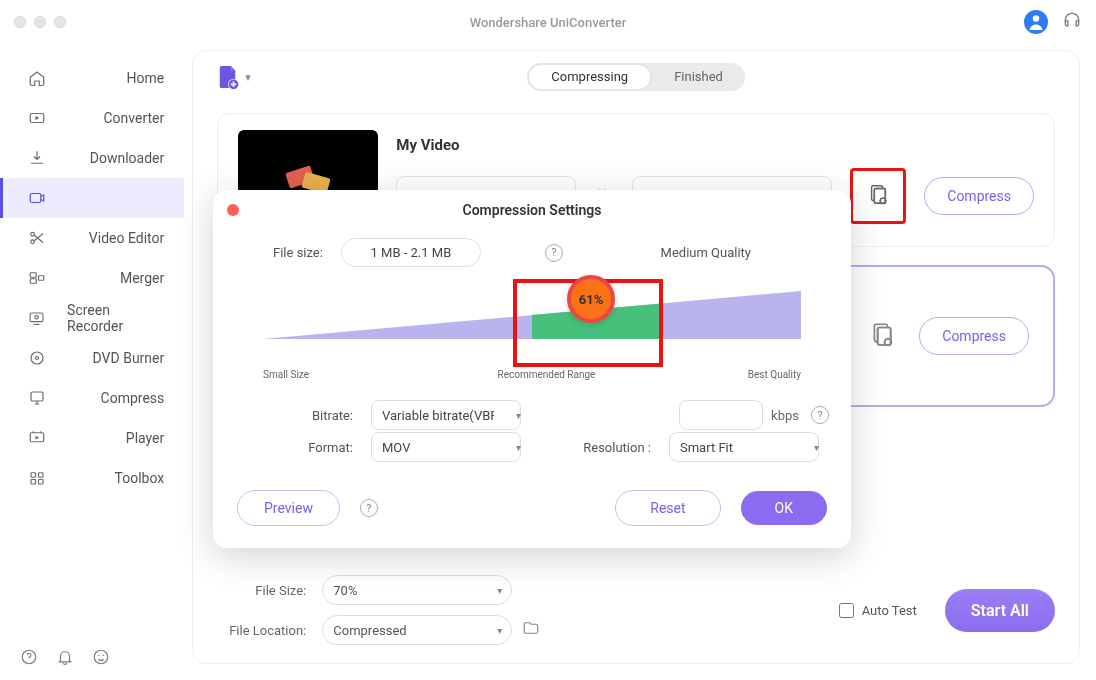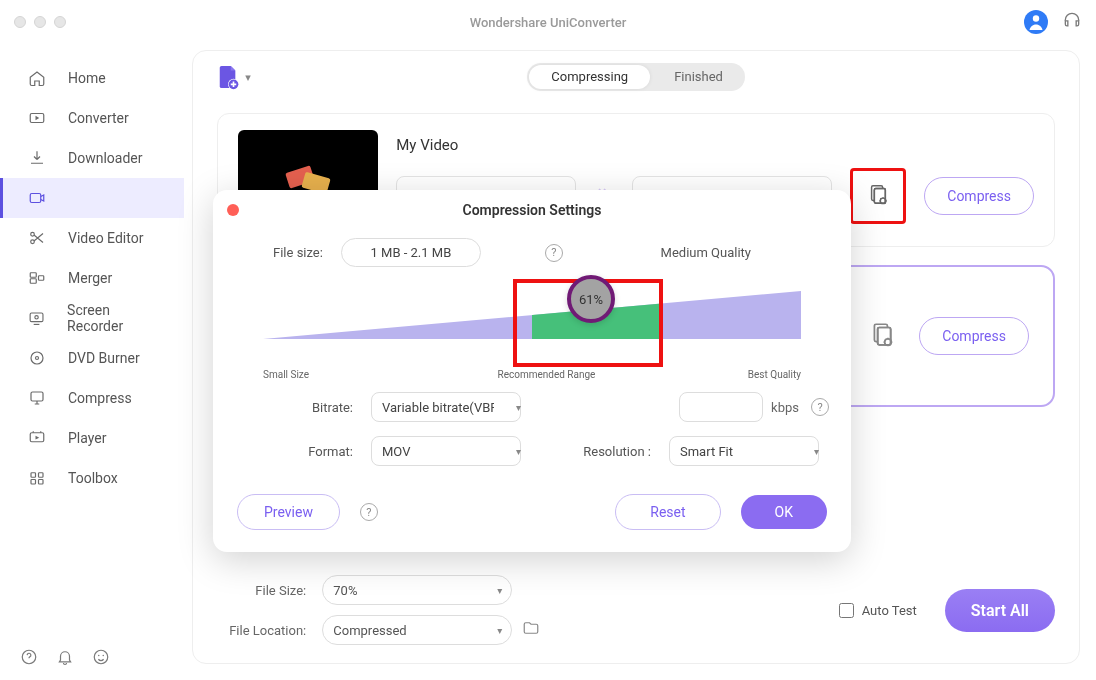--- a/index.html
+++ b/index.html
@@ -10,42 +10,42 @@
   .traffic { display: flex; gap: 8px; }
   .traffic span { width: 12px; height: 12px; border-radius: 50%; background: #e6e6e6; border: 1px solid #d5d5d5; }
   .app-title { position: absolute; left: 50%; transform: translateX(-50%); font-size: 13px; color: #9a9a9a; font-weight: 500; }
   .title-right { position: absolute; right: 14px; display: flex; align-items: center; gap: 14px; }
   .avatar-circle { width: 24px; height: 24px; border-radius: 50%; background: #2f7bf6; display: flex; align-items: center; justify-content: center; color: #fff; font-size: 12px; }
   .headset-icon svg { width: 20px; height: 20px; stroke: #7a7a7a; fill: none; stroke-width: 1.6; }
 
   
   .main-area { position: absolute; top: 44px; left: 0; right: 0; bottom: 0; display: flex; }
   .sidebar { width: 200px; padding-top: 14px; }
-  .nav-item { display: flex; align-items: center; gap: 22px; height: 40px; padding: 0 20px 0 28px; font-size: 14px; color: #555; cursor: pointer; }
+  .nav-item { display: flex; align-items: center; gap: 22px; height: 40px; padding: 0 20px 0 28px; font-size: 14px; color: #555; cursor: pointer; justify-content: space-between; }
   .nav-item.active { background: #edecff; color: #5c50e0; border-left: 3px solid #5c50e0; padding-left: 25px; }
   .nav-item svg { width: 18px; height: 18px; stroke: #6b6b6b; fill: none; stroke-width: 1.6; }
   .nav-item.active svg { stroke: #5c50e0; }
 
   .sidebar-bottom { position: absolute; bottom: 14px; left: 20px; display: flex; gap: 18px; }
   .sidebar-bottom svg { width: 18px; height: 18px; stroke: #7a7a7a; fill: none; stroke-width: 1.6; cursor:pointer; }
 
   .content { flex: 1; margin: 6px 16px 16px 8px; border: 1px solid #eee; border-radius: 14px; background: #fff; position: relative; display: flex; flex-direction: column; }
 
   .content-header { height: 52px; display: flex; align-items: center; justify-content: center; position: relative; }
   .add-drop { position: absolute; left: 24px; display: flex; align-items: center; gap: 6px; cursor: pointer; }
   .add-drop svg.file { width: 22px; height: 26px; }
   .add-drop .chev { font-size: 11px; color: #888; }
   .seg { display: flex; background: #eaeaea; border-radius: 999px; height: 28px; align-items: center; }
   .seg div { padding: 0 22px; height: 24px; line-height: 24px; font-size: 13px; border-radius: 999px; color: #666; cursor: pointer; }
   .seg div.active { background: #fff; color: #333; box-shadow: 0 0 4px rgba(0,0,0,.08); margin: 0 2px; }
 
   .card { margin: 10px 24px 0; border: 1px solid #eee; border-radius: 12px; padding: 16px 20px; display: flex; align-items: center; gap: 18px; }
   .thumb { width: 140px; height: 100px; background: #000; border-radius: 6px; display:flex; align-items:center; justify-content:center; }
   .card-body { flex: 1; }
-  .vid-title { font-size: 15px; font-weight: 400; margin-bottom: 14px; }
+  .vid-title { font-size: 15px; font-weight: 700; margin-bottom: 14px; }
   .size-row { display: flex; align-items: center; gap: 18px; }
   .size-box { border: 1px solid #e4e4e4; border-radius: 8px; padding: 10px 16px; display: flex; align-items: center; gap: 10px; font-size: 15px; color: #555; min-width: 180px; }
   .size-box svg { width:16px; height:16px; stroke:#888; fill:none; stroke-width:1.6;}
   .arrow-col svg { width:20px; height:20px; stroke:#d7c9f5; fill:none; stroke-width:2;}
   .gear-box { border: 3px solid #e11; padding: 12px 14px; border-radius: 4px; cursor:pointer; }
   .gear-box svg { width:22px; height:22px; stroke:#666; fill:none; stroke-width:1.6;}
   .compress-pill { border: 1.5px solid #bda7f3; color: #7a5ff0; background:#fff; border-radius: 999px; padding: 10px 22px; font-size: 14px; cursor:pointer; }
 
   .drop-card { margin: 18px 24px 0; border: 2px solid #bda7f3; border-radius: 14px; height: 142px; display: flex; align-items: center; justify-content: flex-end; gap: 24px; padding-right: 24px; }
   .drop-card .gear-plain svg { width:26px; height:26px; stroke:#888; fill:none; stroke-width:1.6;}
@@ -70,25 +70,25 @@
   .modal-title { font-size:14px; font-weight:600; color:#333;}
   .row-top { display:flex; align-items:center; gap:12px; padding: 8px 60px 4px; font-size:13px; color:#555;}
   .size-pill { border:1px solid #ddd; border-radius:999px; padding:6px 16px; font-size:13px; color:#444; min-width:140px; text-align:center;}
   .qmark{ width:18px;height:18px;border:1.5px solid #aaa; border-radius:50%; display:flex;align-items:center;justify-content:center;font-size:11px;color:#888;}
   .qual-label{ margin-left:auto; margin-right:40px;}
 
   .slider-box { margin: 14px 50px 6px; position:relative; height:78px;}
   .wedge { position:absolute; left:0; right:0; bottom:22px; height:56px;}
   .wedge svg{width:100%;height:100%;}
   .red-box { position:absolute; border:4px solid #e11; left:250px; top:-6px; width:150px; height:88px; pointer-events:none;}
-  .knob { position:absolute; left:304px; top:-10px; width:48px; height:48px; border-radius:50%; background:#a3a3a3; border:4px solid #701a75; display:flex;align-items:center;justify-content:center; font-size:13px; font-weight:400; color:#333; box-shadow:0 2px 6px rgba(0,0,0,.15); cursor:pointer;}
+  .knob { position:absolute; left:304px; top:-10px; width:48px; height:48px; border-radius:50%; background:#f97316; border:4px solid #ef4444; display:flex;align-items:center;justify-content:center; font-size:13px; font-weight:700; color:#333; box-shadow:0 2px 6px rgba(0,0,0,.15); cursor:pointer;}
   .slider-labels { display:flex; justify-content:space-between; margin:0 50px 12px; font-size:10px; color:#666;}
   .slider-labels .mid{position:relative; left:18px;}
 
-  .form-grid{ display:grid; grid-template-columns: 80px 160px 110px 160px; gap:14px 14px; align-items:center; margin:12px 64px 6px; font-size:13px; color:#555;}
+  .form-grid{ display:grid; grid-template-columns: 80px 160px 110px 160px; gap:2px 14px; align-items:center; margin:20px 64px 6px; font-size:13px; color:#555;}
   .form-grid .lab{text-align:right; padding-right:4px;}
   .drop{ border:1px solid #ddd; border-radius:8px; height:30px; padding:0 26px 0 10px; font-size:13px; color:#444; background:#fff; appearance:none;}
   .kbps-wrap{display:flex;align-items:center;gap:8px;justify-content:flex-end;}
   .kbps-wrap input{ width:84px; border:1px solid #ddd; border-radius:8px; height:30px; padding:0 8px; font-size:13px;}
   .kbps-wrap .u{font-size:13px;color:#666;}
 
   .modal-foot { display:flex; align-items:center; padding: 22px 24px 6px; gap:20px;}
   .btn-outline { border:1.5px solid #c9bdf4; color:#7a5ff0; background:#fff; border-radius:999px; padding:9px 26px; font-size:14px; cursor:pointer;}
   .btn-primary { background:#8b6cf1; color:#fff; border:none; border-radius:999px; padding:9px 34px; font-size:14px; cursor:pointer;}
   .modal-foot .spacer{flex:1;}

